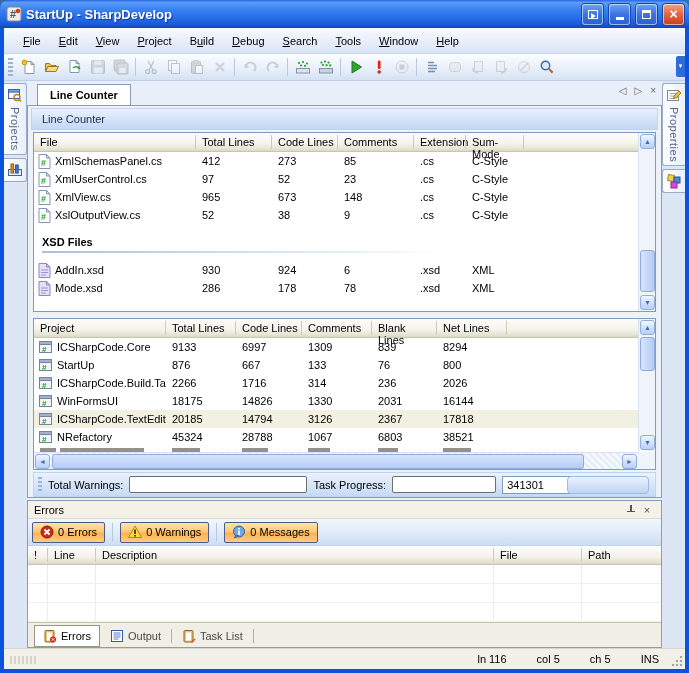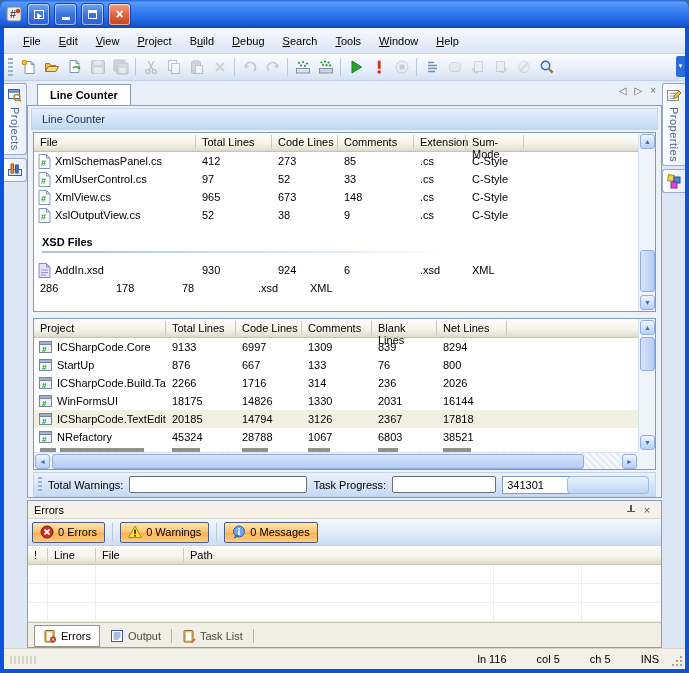--- a/index.html
+++ b/index.html
@@ -155,20 +155,21 @@
 <body>
 
 <div class="window">
 
   <div class="titlebar">
     <svg class="ico" width="16" height="16" viewBox="0 0 16 16">
       <rect x="1" y="1" width="14" height="14" rx="2" fill="#ECECEC" stroke="#8A8A8A"></rect>
       <text x="4" y="12" font-size="11" font-weight="bold" fill="#555">#</text>
       <circle cx="12" cy="5" r="2.2" fill="#D33A1E"></circle>
     </svg>
+    <span class="title-text">StartUp - SharpDevelop</span>
     <span class="cap-btn">
         <span class="glyph-undock"></span>
       </span>
     <span class="cap-btn">
         <span class="glyph-min"></span>
       </span>
     <span class="cap-btn">
         <span class="glyph-max"></span>
       </span>
     <span class="cap-btn close">
@@ -416,21 +417,21 @@
                 <span class="cell first c0">
                     <svg class="ico" width="13" height="15" viewBox="0 0 13 15">
                       <path d="M1 .5h7.5l3.5 3.5V14.5H1z" fill="#fff" stroke="#8496B8"></path>
                       <path d="M8.5 .5L12 4H8.5z" fill="#D8E2F0" stroke="#8496B8"></path>
                       <text x="3" y="12" font-size="9" font-weight="bold" fill="#1E9E28">#</text>
                     </svg>
                     <span>XmlUserControl.cs</span>
                   </span>
                 <span class="cell c1">97</span>
                 <span class="cell c2">52</span>
-                <span class="cell c3">33</span>
+                <span class="cell c3">23</span>
                 <span class="cell c4">.cs</span>
                 <span class="cell c5">C-Style</span>
               </div>
               <div class="lv-row">
                 <span class="cell first c0">
                     <svg class="ico" width="13" height="15" viewBox="0 0 13 15">
                       <path d="M1 .5h7.5l3.5 3.5V14.5H1z" fill="#fff" stroke="#8496B8"></path>
                       <path d="M8.5 .5L12 4H8.5z" fill="#D8E2F0" stroke="#8496B8"></path>
                       <text x="3" y="12" font-size="9" font-weight="bold" fill="#1E9E28">#</text>
                     </svg>
@@ -468,20 +469,28 @@
                     </svg>
                     <span>AddIn.xsd</span>
                   </span>
                 <span class="cell c1">930</span>
                 <span class="cell c2">924</span>
                 <span class="cell c3">6</span>
                 <span class="cell c4">.xsd</span>
                 <span class="cell c5">XML</span>
               </div>
               <div class="lv-row">
+                <span class="cell first c0">
+                    <svg class="ico" width="13" height="15" viewBox="0 0 13 15">
+                      <path d="M1 .5h7.5l3.5 3.5V14.5H1z" fill="#E6E1F6" stroke="#8D86C0"></path>
+                      <path d="M8.5 .5L12 4H8.5z" fill="#C9C2E8" stroke="#8D86C0"></path>
+                      <path d="M3 7h7M3 9.5h7M3 12h5" stroke="#9C94D0" stroke-width="1"></path>
+                    </svg>
+                    <span>Mode.xsd</span>
+                  </span>
                 <span class="cell c1">286</span>
                 <span class="cell c2">178</span>
                 <span class="cell c3">78</span>
                 <span class="cell c4">.xsd</span>
                 <span class="cell c5">XML</span>
               </div>
             </div>
             <div class="sb-v">
               <span class="sb-btn up">▲</span>
               <span class="sb-thumb" style="bottom:19px;height:42px;"></span>
@@ -657,20 +666,21 @@
                   <rect x="6.2" y="5.5" width="1.6" height="4.5" fill="#fff"></rect>
                   <rect x="6.2" y="3" width="1.6" height="1.6" fill="#fff"></rect>
                 </svg>
               <span>0 Messages</span>
             </span>
           </div>
           <div class="err-list">
             <div class="lv-head">
               <span class="hc" style="width:20px;">!</span>
               <span class="hc" style="width:48px;">Line</span>
+              <span class="hc" style="width:398px;">Description</span>
               <span class="hc" style="width:88px;">File</span>
               <span class="hc fill">Path</span>
             </div>
             <div class="erow">
                 <span class="ecell e0"></span>
                 <span class="ecell e1"></span>
                 <span class="ecell e2"></span>
                 <span class="ecell e3"></span>
                 <span class="ecell e4"></span>
               </div>

